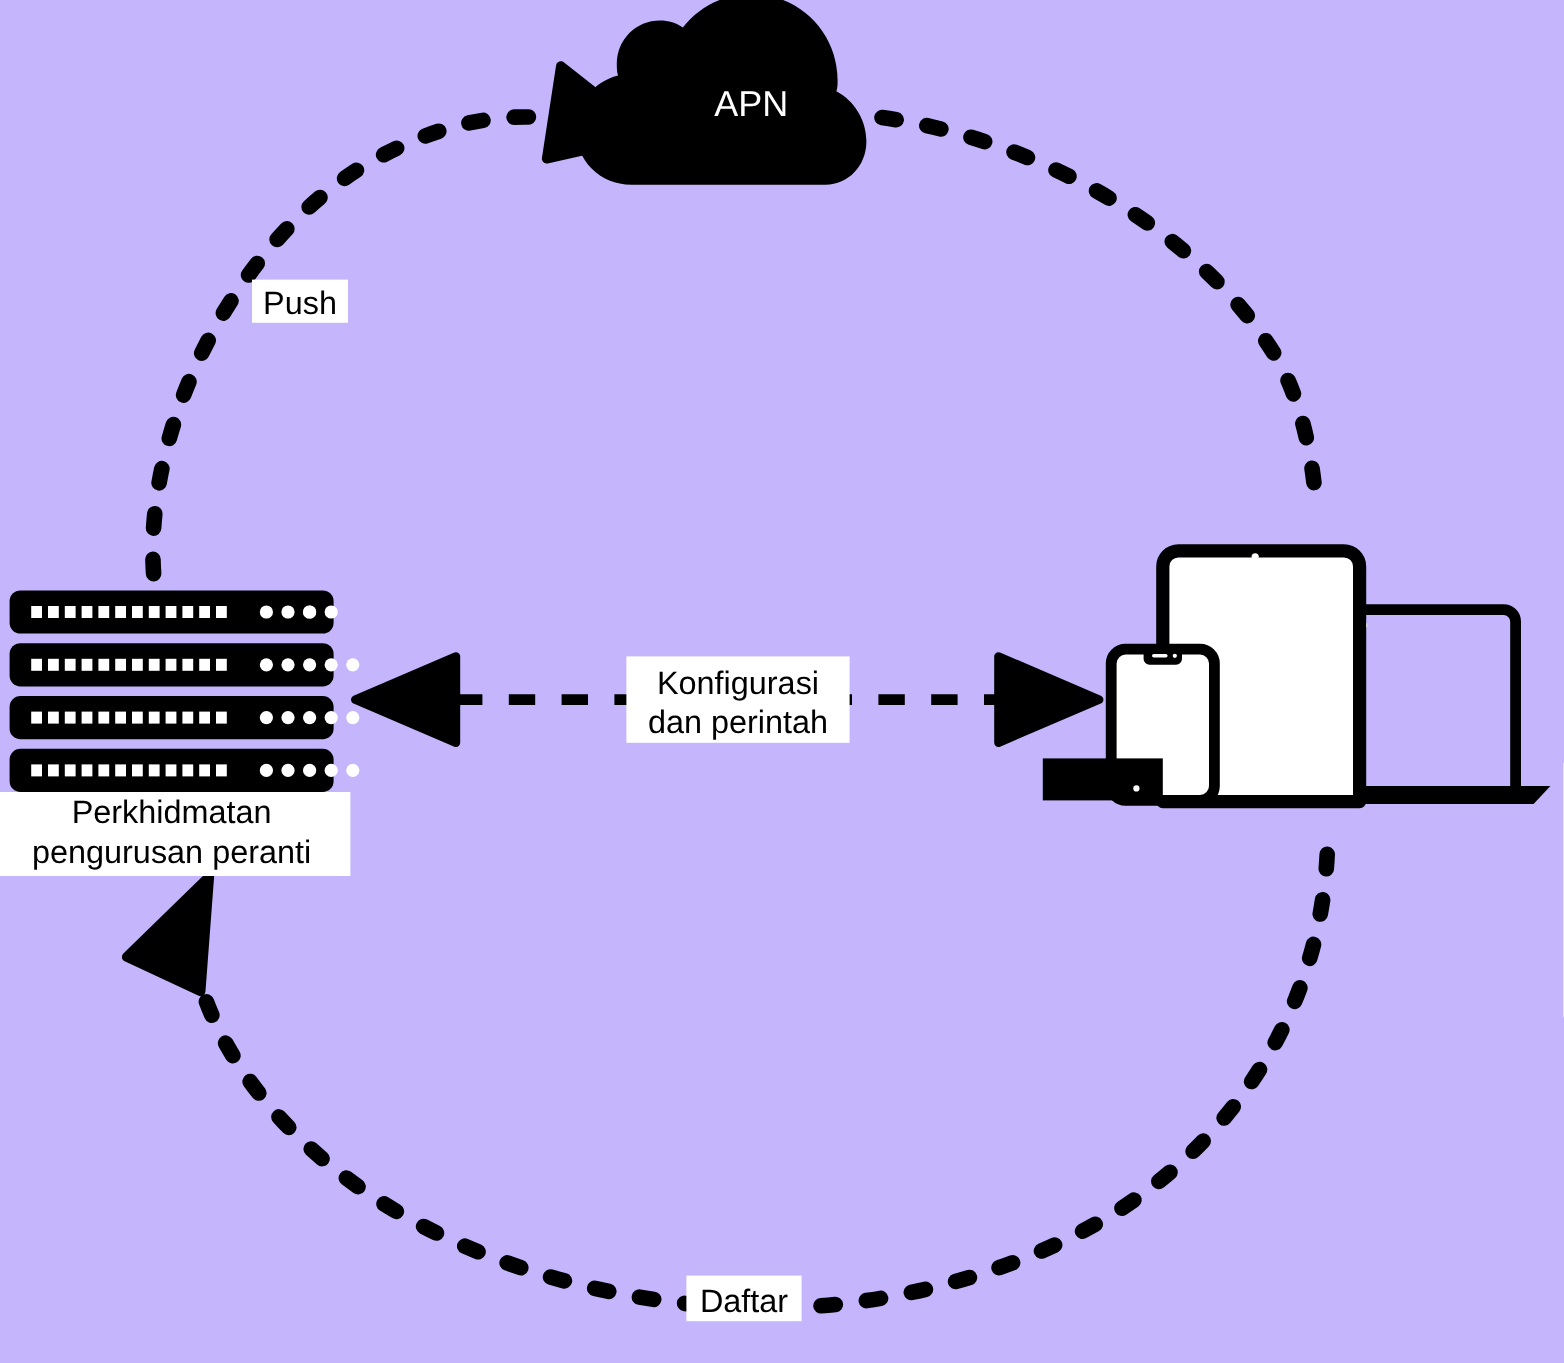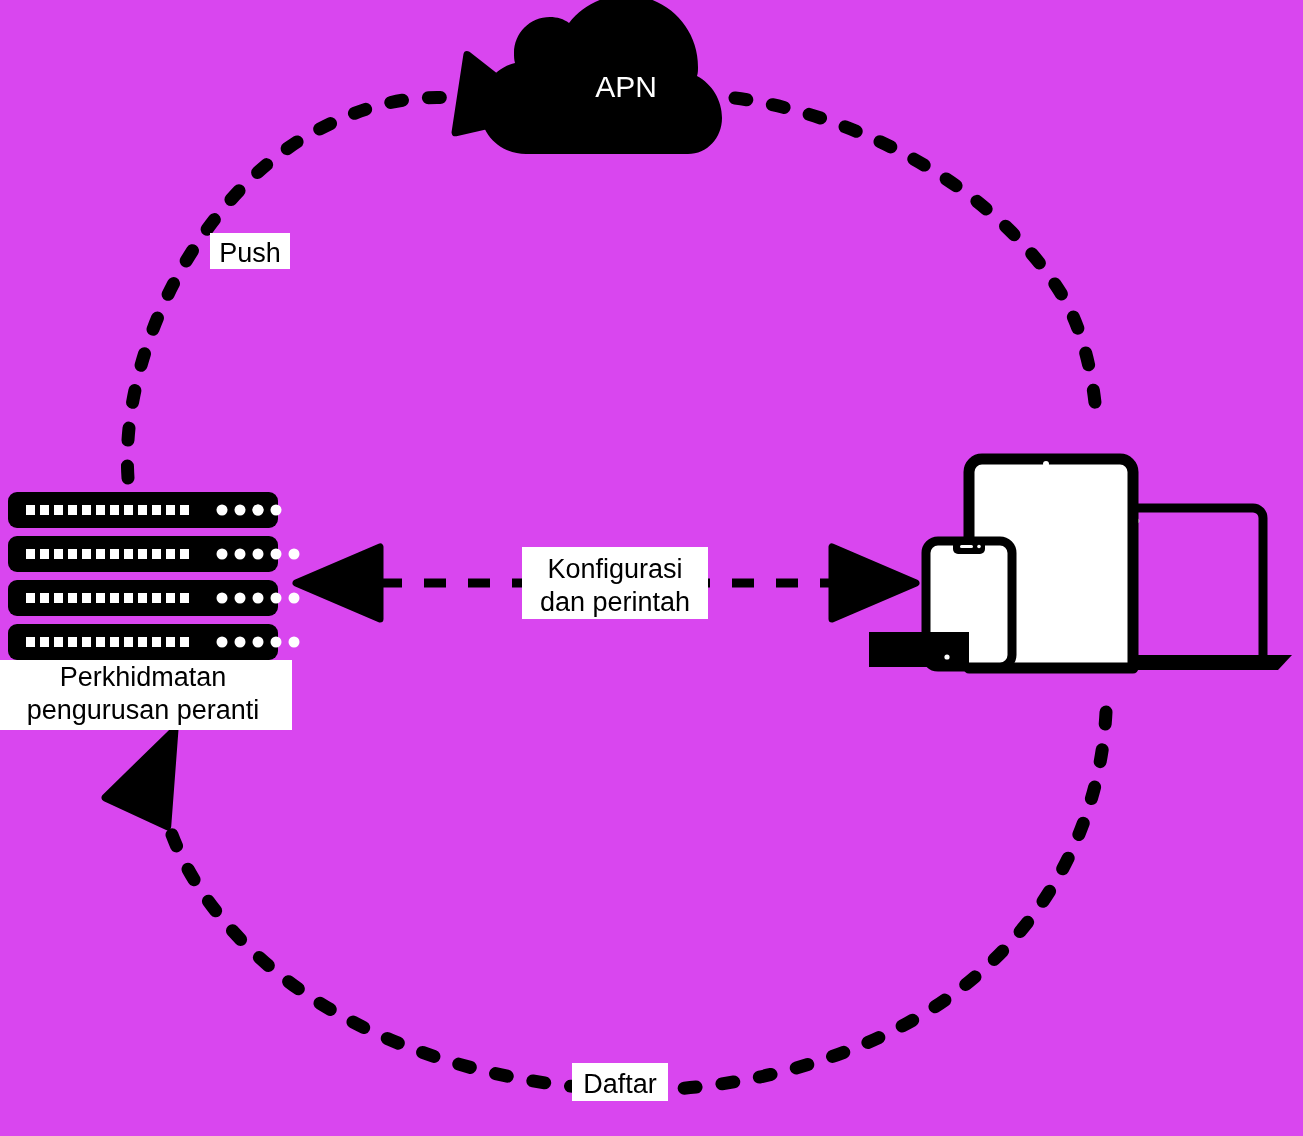--- a/index.html
+++ b/index.html
@@ -10,21 +10,21 @@
   body {
     width: 1303px;
     height: 1136px;
     font-family: "Liberation Sans", sans-serif;
     overflow: hidden;
   }
   #diagram-root {
     position: relative;
     width: 1303px;
     height: 1136px;
-    background: #d946ef;
+    background: #c4b5fd;
   }
   svg.canvas {
     position: absolute;
     top: 0;
     left: 0;
     width: 1303px;
     height: 1136px;
     display: block;
   }
   .lbl {

